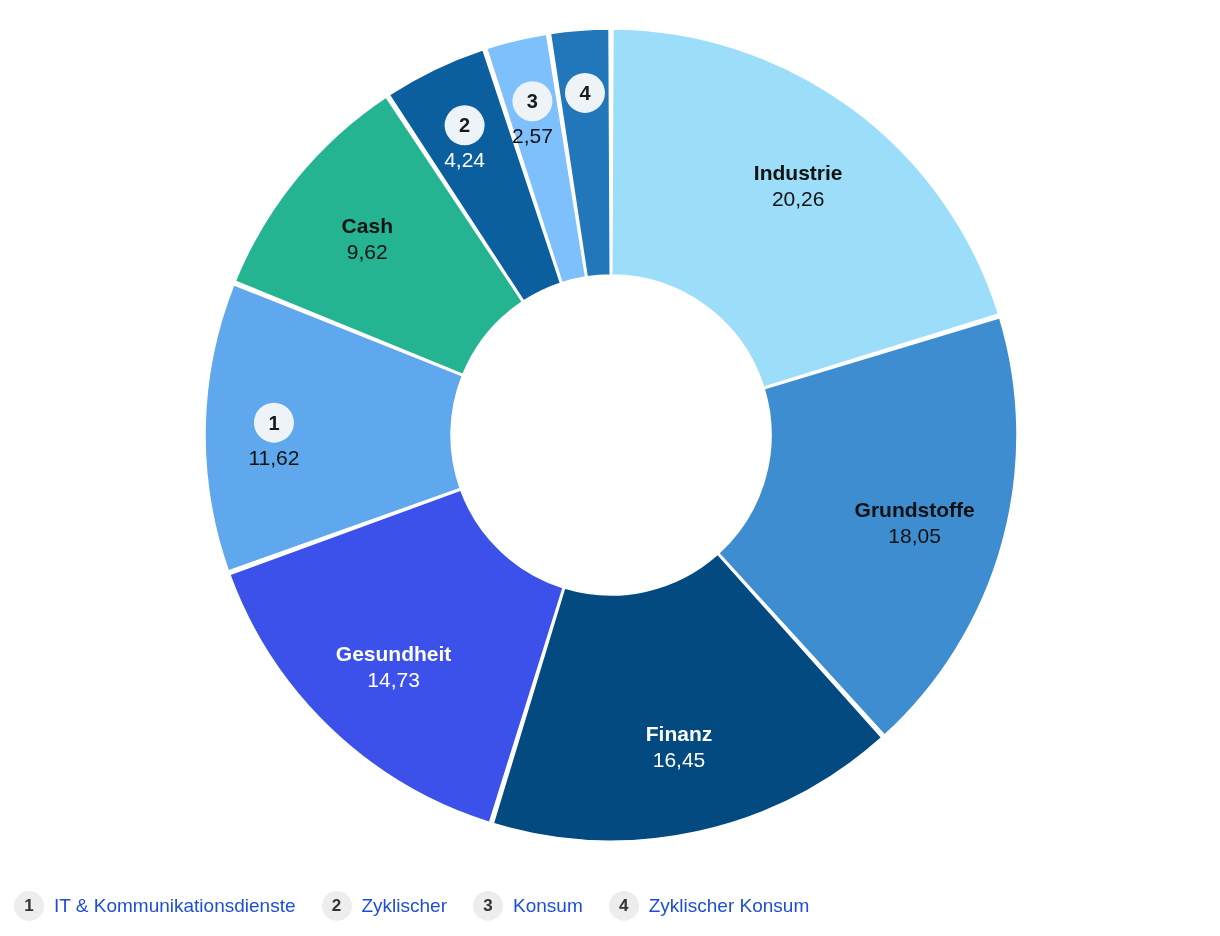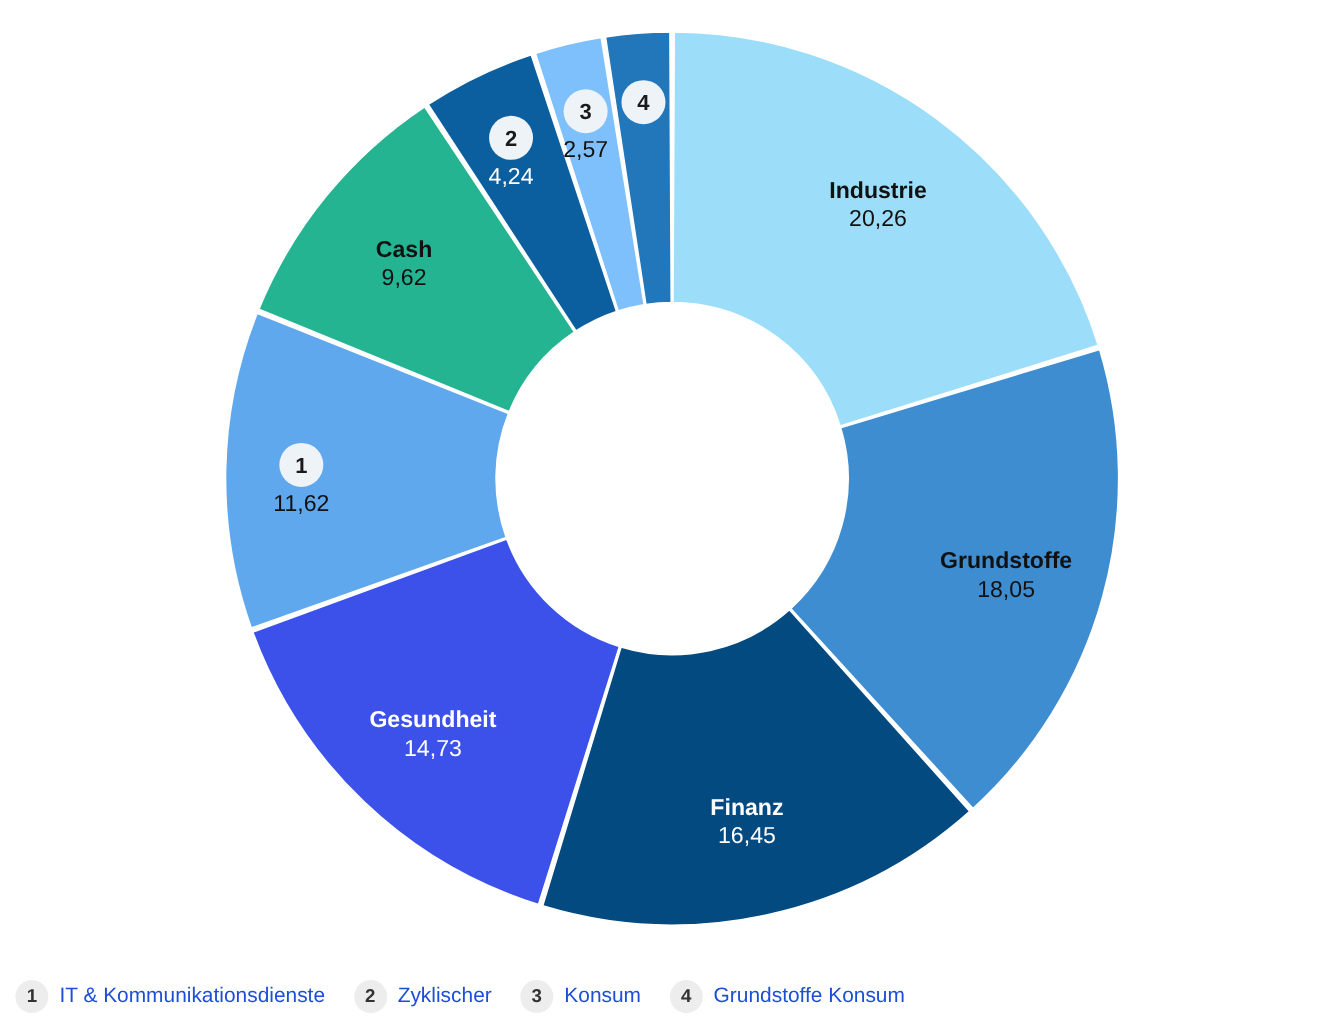--- a/index.html
+++ b/index.html
@@ -130,15 +130,15 @@
     <div class="legend-item">
       <div class="legend-badge">2</div>
       <div class="legend-label">Zyklischer</div>
     </div>
     <div class="legend-item">
       <div class="legend-badge">3</div>
       <div class="legend-label">Konsum</div>
     </div>
     <div class="legend-item">
       <div class="legend-badge">4</div>
-      <div class="legend-label">Grundstoffe Konsum</div>
+      <div class="legend-label">Zyklischer Konsum</div>
     </div>
   </div>
 
 </body></html>

